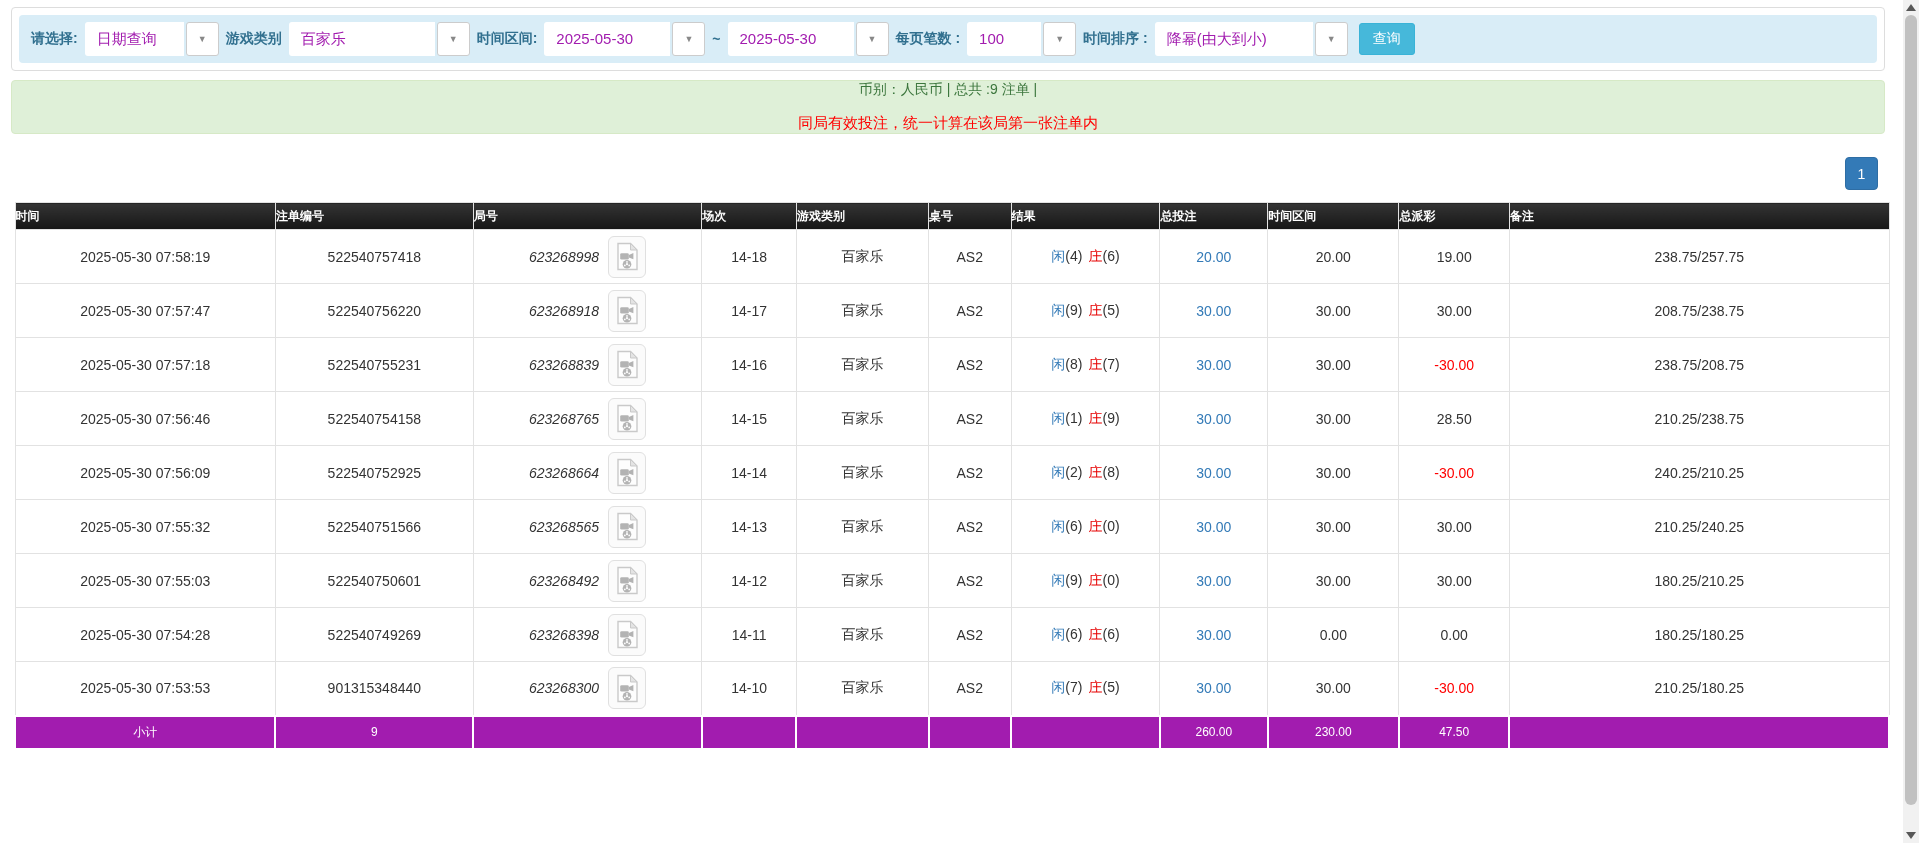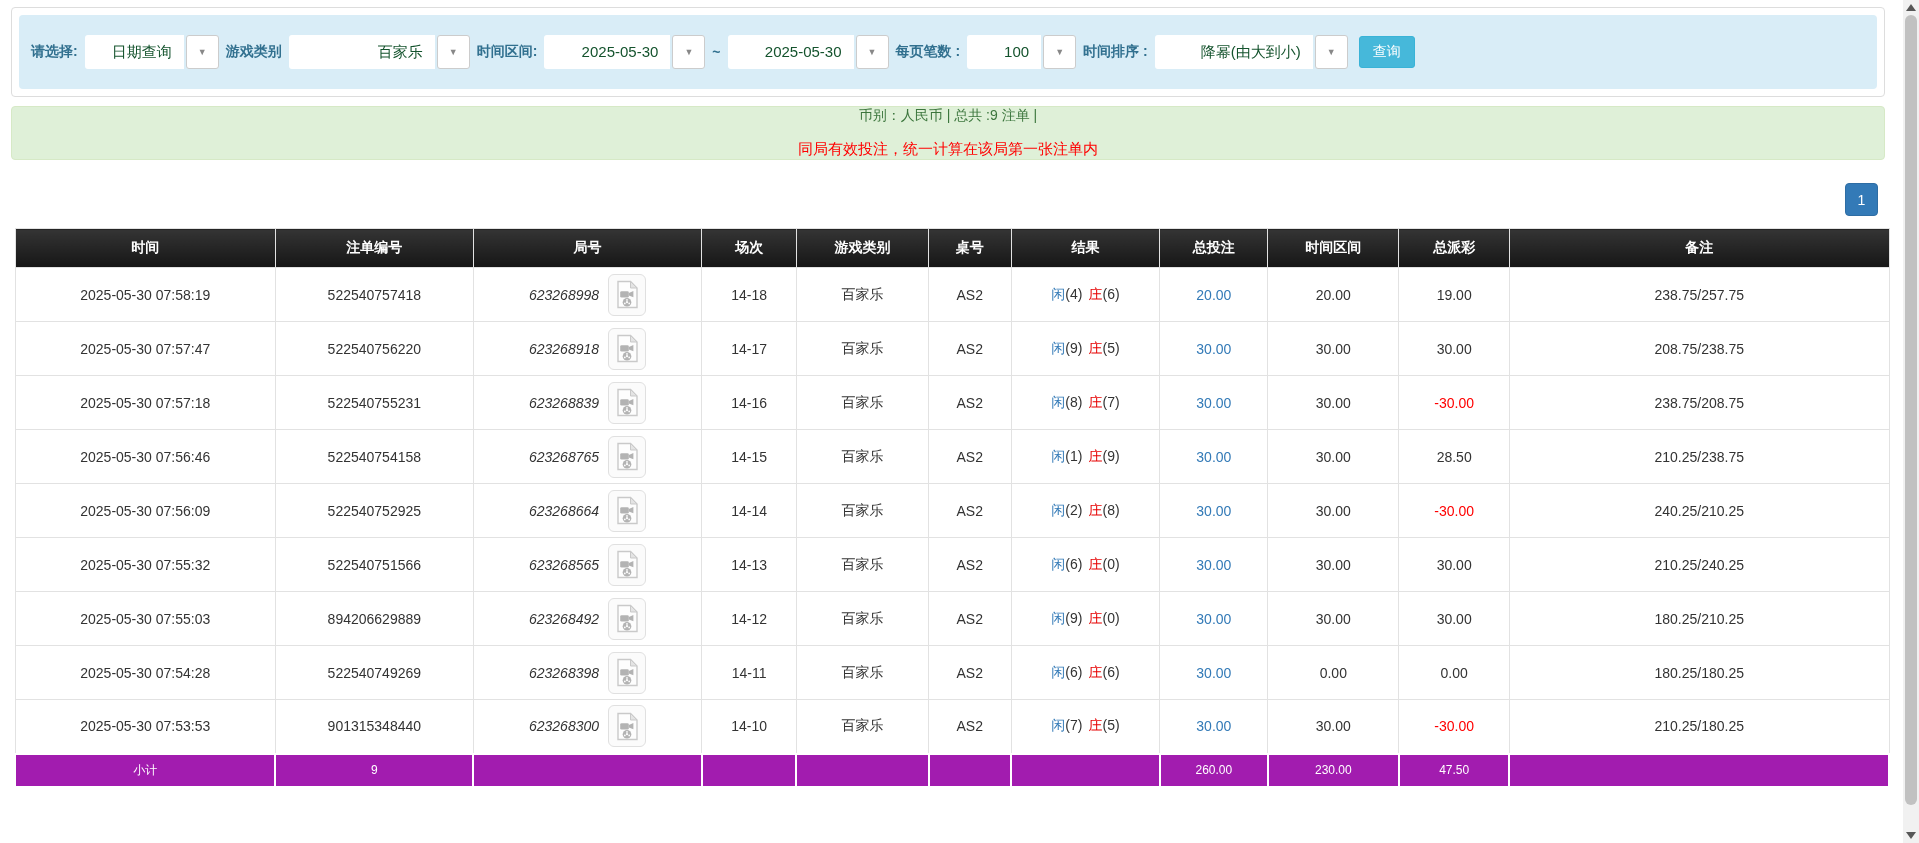--- a/index.html
+++ b/index.html
@@ -24,42 +24,41 @@
   .filter-panel {
     margin: 7px 18px 0 11px;
     border: 1px solid #ddd;
     border-radius: 4px;
     background: #fff;
     padding: 7px;
   }
   .filter-bar {
     background: #d9edf7;
     border-radius: 4px;
-    height: 74px;
+    height: 48px;
     display: flex;
     align-items: center;
     padding: 0 12px;
     gap: 7px;
   }
   .f-label {
     font-size: 14px;
     font-weight: bold;
     color: #31708f;
     white-space: nowrap;
   }
   .sel { display: flex; align-items: stretch; height: 34px; }
   .sel-text {
     background: #fff;
     border-radius: 3px 0 0 3px;
     font-size: 15px;
-    color: #14532d;
+    color: #a21caf;
     line-height: 34px;
     padding: 0 12px;
     white-space: nowrap;
-    text-align: right;
   }
   .sel-arrow {
     width: 33px;
     background: #fff;
     border: 1px solid #ccc;
     border-radius: 3px;
     margin-left: 2px;
     display: flex;
     align-items: center;
     justify-content: center;
@@ -117,25 +116,25 @@
   
   table.data-table {
     border-collapse: collapse;
     table-layout: fixed;
     width: 1876px;
     margin-left: 14px;
   }
   .data-table th {
     background: linear-gradient(#343434, #161616);
     color: #fff;
-    font-size: 14px;
+    font-size: 12px;
     font-weight: bold;
-    height: 39px;
+    height: 27px;
     border: 1px solid #e2e2e2;
-    text-align: center;
+    text-align: left;
   }
   .data-table td {
     height: 54px;
     border: 1px solid #e2e2e2;
     font-size: 14px;
     color: #333;
     text-align: center;
     background: #fff;
     white-space: nowrap;
   }
@@ -473,21 +472,21 @@
         <span class="res-player">闲</span><span class="res-score">(6)</span><span class="res-gap"></span><span class="res-banker">庄</span><span class="res-score">(0)</span>
       </td>
       <td><a class="amt-link">30.00</a></td>
       <td>30.00</td>
       <td>30.00</td>
       <td>210.25/240.25</td>
     </tr>
 
     <tr>
       <td>2025-05-30 07:55:03</td>
-      <td>894206629889</td>
+      <td>522540750601</td>
       <td>
         <span class="round-wrap">
           <span>623268492</span>
           <button class="video-btn">
             <svg width="25" height="29" viewBox="0 0 25 29">
               <path d="M3 1.5 h12.5 l6.5 6.5 v19.5 h-19 z" fill="#fdfdfd" stroke="#c9c9c9" stroke-width="1.4"></path>
               <path d="M15.5 1.5 l6.5 6.5 h-6.5 z" fill="#e4e4e4" stroke="#c9c9c9" stroke-width="1"></path>
               <rect x="5.2" y="11.2" width="8.6" height="6.4" rx="1.4" fill="#b3b3b3"></rect>
               <path d="M13.8 13 l4.6-1.9 v6.2 l-4.6-1.9 z" fill="#b3b3b3"></path>
               <circle cx="12" cy="22.2" r="4.3" fill="#b3b3b3"></circle>

